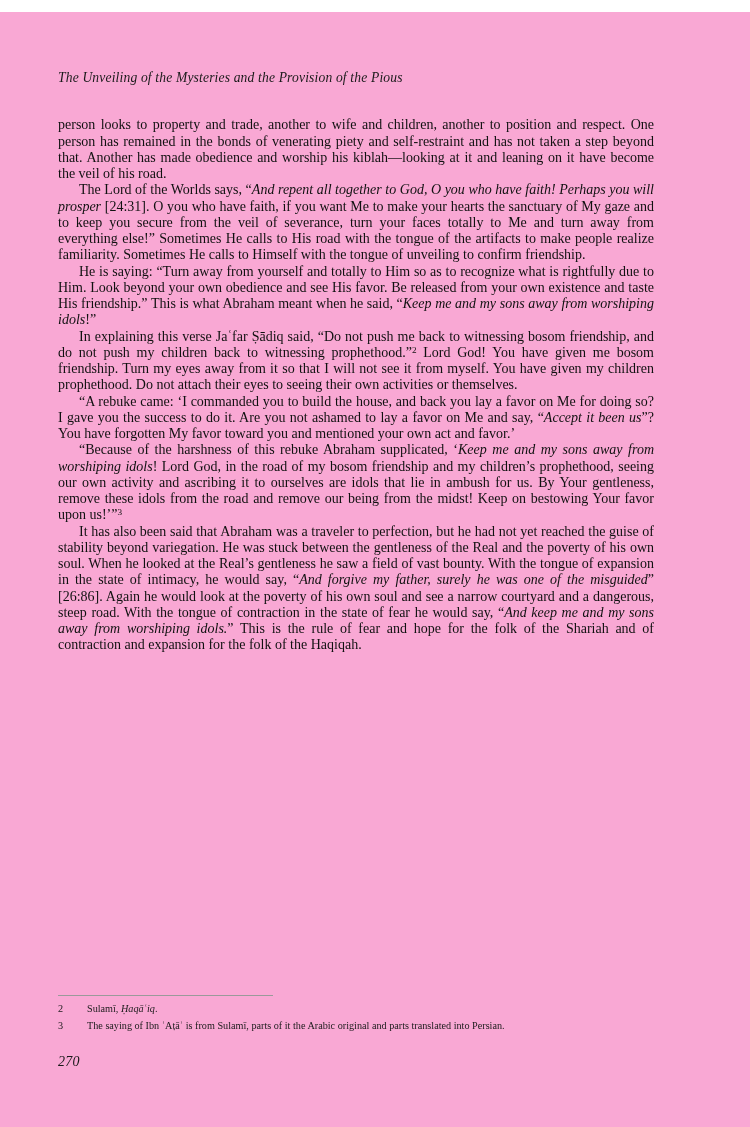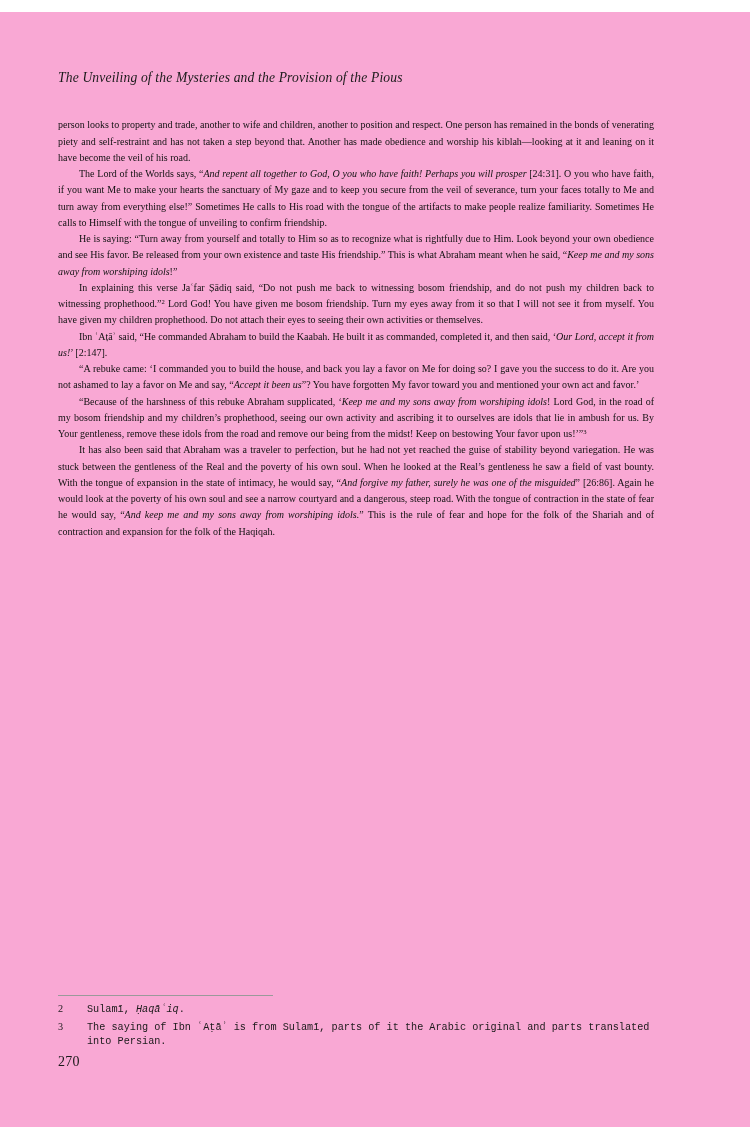--- a/index.html
+++ b/index.html
@@ -31,21 +31,21 @@
     font-style: italic;
     font-size: 13.6px;
     letter-spacing: 0.15px;
     color: #1a1a1a;
     margin-top: 58px;
     line-height: 1.2;
     white-space: nowrap;
   }
   .body-text {
     margin-top: 31px;
-    font-size: 10px;
+    font-size: 14px;
     line-height: 16.25px;
     text-align: justify;
     text-justify: inter-word;
     color: #111111;
     hyphens: none;
   }
   .body-text p {
     margin: 0;
     text-indent: 0;
   }
@@ -80,49 +80,48 @@
     display: flex;
     align-items: baseline;
     margin: 0 0 2px 0;
   }
   .footnote .fn-num {
     width: 29px;
     flex: 0 0 29px;
   }
   .footnote .fn-text {
     flex: 1 1 auto;
-    font-family: Liberation Mono, monospace;
   }
   .footnote .fn-text i {
     font-style: italic;
   }
   .page-number {
     position: absolute;
     left: 58px;
     top: 1042px;
     font-size: 14px;
     color: #1a1a1a;
     letter-spacing: 0.3px;
+    font-style: italic;
   }
 </style>
 </head>
 <body>
 
 <div class="page">
 
   <div class="content-column">
 
     <div class="running-head">The Unveiling of the Mysteries and the Provision of the Pious</div>
 
     <div class="body-text" id="body-text">
         <p><span>person looks to property and trade, another to wife and children, another to position and respect.  One person has remained in the bonds of venerating piety and self-restraint and has not taken a step beyond that.  Another has made obedience and worship his kiblah—looking at it and leaning on it have become the veil of his road.</span></p>
         <p class="indent"><span>The Lord of the Worlds says, “</span><i>And repent all together to God, O you who have faith!  Perhaps you will prosper</i><span> [24:31].  O you who have faith, if you want Me to make your hearts the sanctuary of My gaze and to keep you secure from the veil of severance, turn your faces totally to Me and turn away from everything else!”  Sometimes He calls to His road with the tongue of the artifacts to make people realize familiarity.  Sometimes He calls to Himself with the tongue of unveiling to confirm friendship.</span></p>
         <p class="indent"><span>He is saying:  “Turn away from yourself and totally to Him so as to recognize what is rightfully due to Him.  Look beyond your own obedience and see His favor.  Be released from your own existence and taste His friendship.” This is what Abraham meant when he said, “</span><i>Keep me and my sons away from worshiping idols</i><span>!”</span></p>
         <p class="indent"><span>In explaining this verse Jaʿfar Ṣādiq said, “Do not push me back to witnessing bosom friendship, and do not push my children back to witnessing prophethood.”</span><sup>2</sup><span>  Lord God!  You have given me bosom friendship.  Turn my eyes away from it so that I will not see it from myself.  You have given my children prophethood.  Do not attach their eyes to seeing their own activities or themselves.</span></p>
-        <p class="indent"><span>Ibn ʿAṭāʾ said, “He commanded Abraham to build the Kaabah.  He built it as commanded, completed it, and then said, ‘</span><i>Our Lord, accept it from us!</i><span>’ [2:147].</span></p>
         <p class="indent"><span>“A rebuke came:  ‘I commanded you to build the house, and back you lay a favor on Me for doing so?  I gave you the success to do it.  Are you not ashamed to lay a favor on Me and say, “</span><i>Accept it been us</i><span>”?  You have forgotten My favor toward you and mentioned your own act and favor.’</span></p>
         <p class="indent"><span>“Because of the harshness of this rebuke Abraham supplicated, ‘</span><i>Keep me and my sons away from worshiping idols</i><span>!  Lord God, in the road of my bosom friendship and my children’s prophethood, seeing our own activity and ascribing it to ourselves are idols that lie in ambush for us.  By Your gentleness, remove these idols from the road and remove our being from the midst!  Keep on bestowing Your favor upon us!’”</span><sup>3</sup></p>
         <p class="indent"><span>It has also been said that Abraham was a traveler to perfection, but he had not yet reached the guise of stability beyond variegation.  He was stuck between the gentleness of the Real and the poverty of his own soul.  When he looked at the Real’s gentleness he saw a field of vast bounty.  With the tongue of expansion in the state of intimacy, he would say, “</span><i>And forgive my father, surely he was one of the misguided</i><span>” [26:86].  Again he would look at the poverty of his own soul and see a narrow courtyard and a dangerous, steep road.  With the tongue of contraction in the state of fear he would say, “</span><i>And keep me and my sons away from worshiping idols.</i><span>”  This is the rule of fear and hope for the folk of the Shariah and of contraction and expansion for the folk of the Haqiqah.</span></p>
       </div>
 
   </div>
 
   <div class="footnote-area">
     <hr class="footnote-rule">
     <div id="footnote-list">

